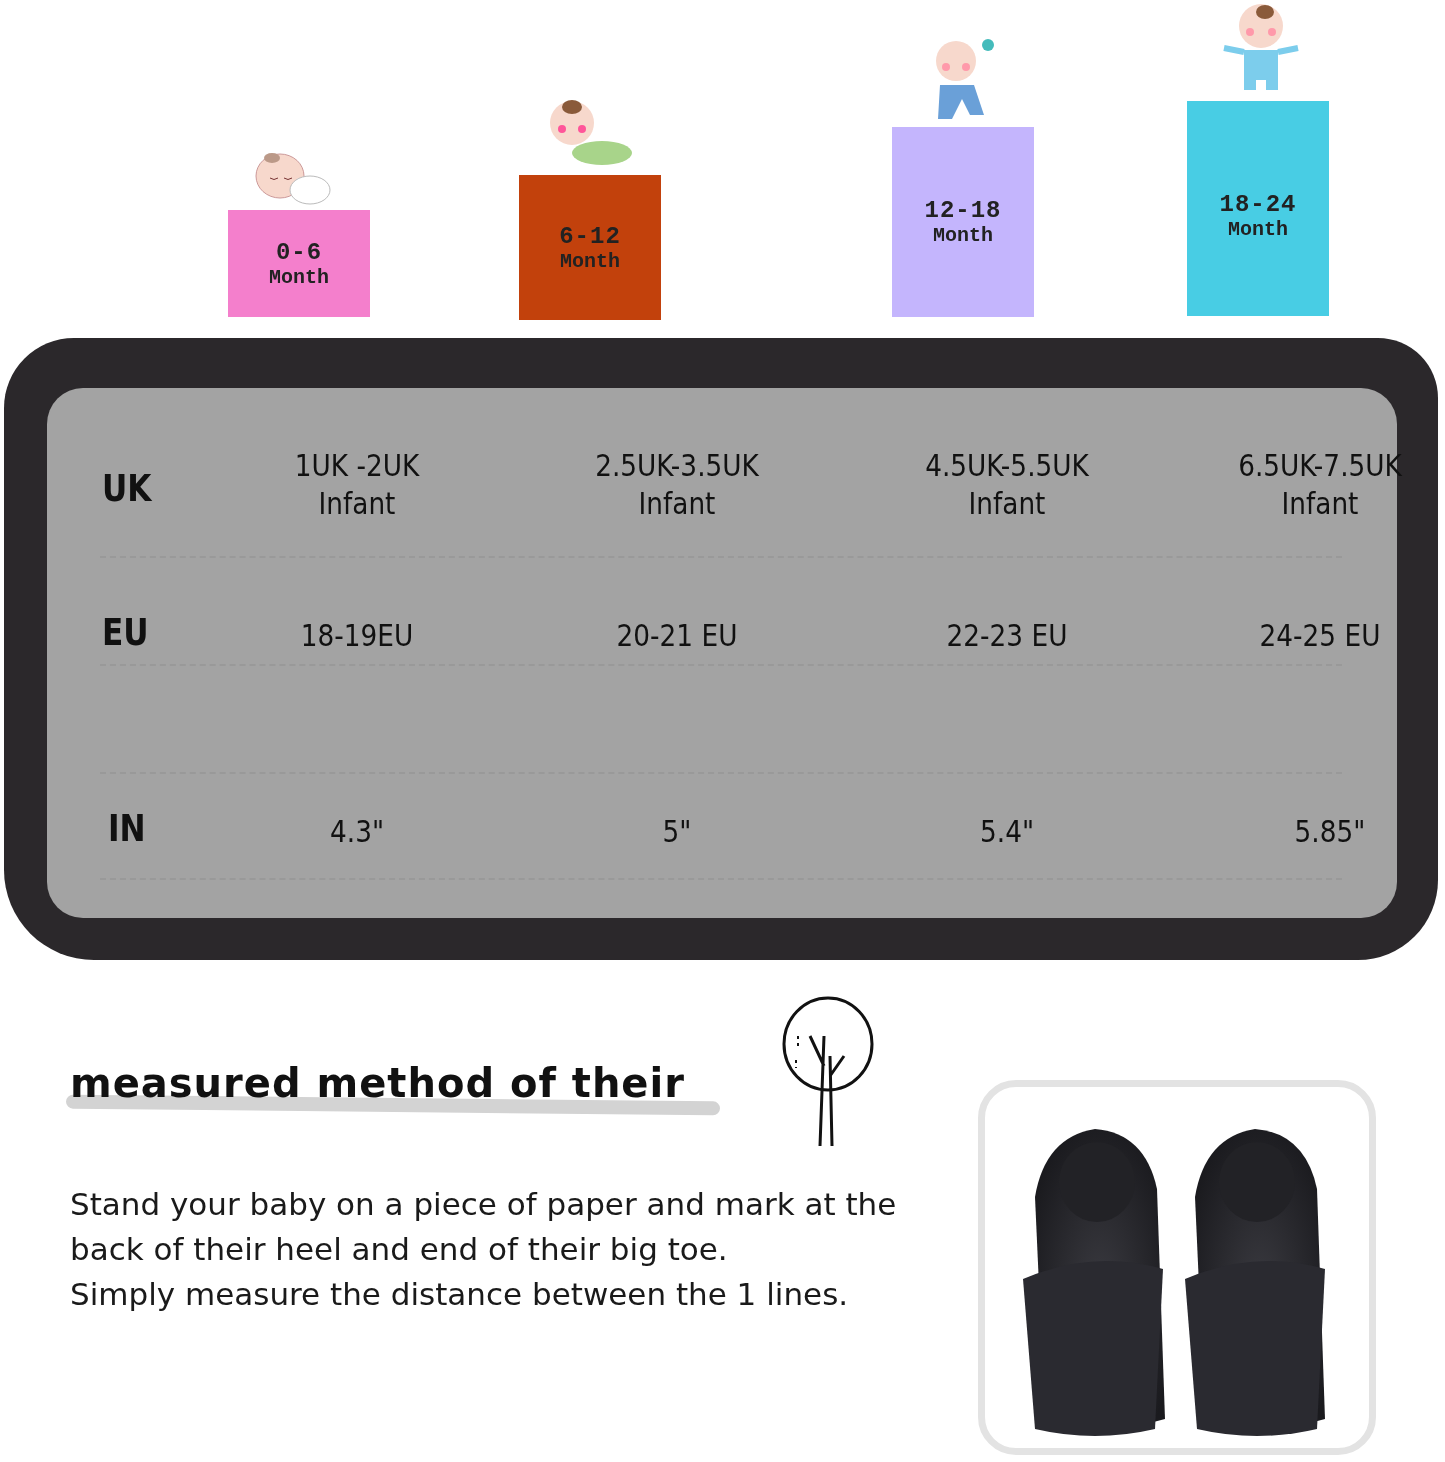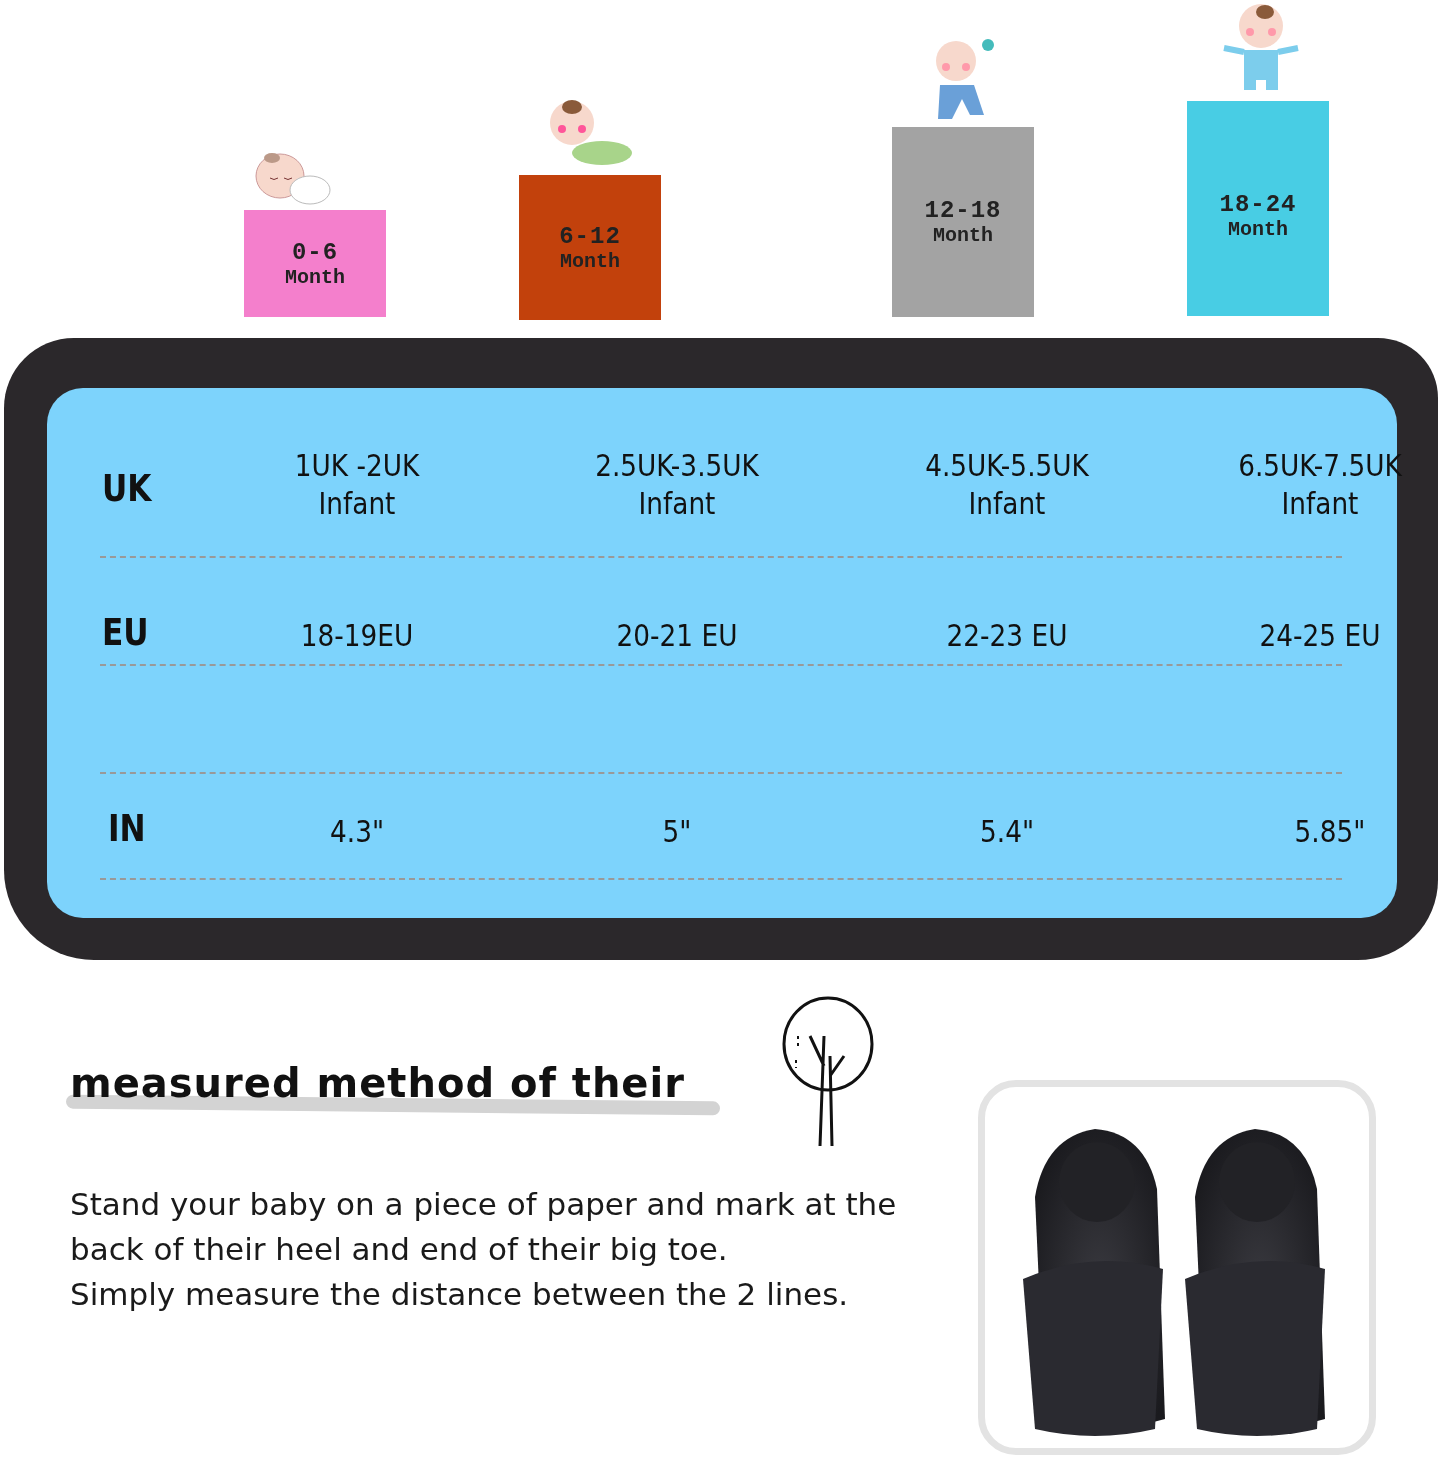--- a/index.html
+++ b/index.html
@@ -2,21 +2,21 @@
 <html><head>
 <meta charset="utf-8">
 <style>
   html,body{margin:0;padding:0;background:#fff;}
   body{width:1445px;height:1462px;position:relative;overflow:hidden;font-family:"Liberation Sans",sans-serif;color:#111;}
   .age-block{position:absolute;display:flex;flex-direction:column;align-items:center;justify-content:center;font-family:"Liberation Mono",monospace;font-weight:bold;color:#222;}
   .age-block .range{font-size:24px;letter-spacing:1px;}
   .age-block .unit{font-size:20px;font-weight:bold;}
   .baby{position:absolute;}
   .frame{position:absolute;left:4px;top:338px;width:1434px;height:622px;background:#2b282b;border-radius:70px 60px 80px 90px;}
-  .table-card{position:absolute;left:47px;top:388px;width:1350px;height:530px;background:#7dd3fc;border-radius:36px;}
+  .table-card{position:absolute;left:47px;top:388px;width:1350px;height:530px;background:#a3a3a3;border-radius:36px;}
   .row{position:absolute;left:55px;width:1240px;}
   .row .label{position:absolute;left:0;font-family:"DejaVu Sans",sans-serif;font-weight:bold;font-size:38px;transform:scaleX(0.82);transform-origin:left center;}
   .cell{position:absolute;text-align:center;font-family:"DejaVu Sans",sans-serif;font-size:31px;line-height:38px;transform:scaleX(0.85);}
   .dash{position:absolute;left:100px;width:1242px;height:0;border-top:2px dashed #999;}
   .heading{position:absolute;left:70px;top:1060px;font-family:"DejaVu Sans",sans-serif;font-weight:bold;font-size:40px;letter-spacing:1px;}
   .brush{position:absolute;left:66px;top:1098px;width:654px;height:14px;background:#d3d3d3;border-radius:8px;transform:rotate(0.6deg);}
   .body-text{position:absolute;left:70px;top:1182px;width:890px;font-family:"DejaVu Sans",sans-serif;font-size:31px;line-height:45px;color:#1a1a1a;}
   .body-text p{margin:0;}
   .photo-frame{position:absolute;left:978px;top:1080px;width:398px;height:375px;border:7px solid #e3e3e3;border-radius:38px;background:#fff;box-sizing:border-box;}
 </style>
@@ -24,21 +24,21 @@
 <body>
 
 <div class="baby" style="left:250px;top:148px;">
   <svg width="86" height="62">
       <ellipse cx="30" cy="28" rx="24" ry="22" fill="#f7d8cc" stroke="#c99" stroke-width="1"></ellipse>
       <ellipse cx="60" cy="42" rx="20" ry="14" fill="#fff" stroke="#bbb"></ellipse>
       <path d="M20 30 q4 3 8 0 M34 30 q4 3 8 0" stroke="#733" fill="none"></path>
       <ellipse cx="22" cy="10" rx="8" ry="5" fill="#b98"></ellipse>
     </svg>
 </div>
-<div class="age-block" style="left:244px;top:210px;width:142px;height:107px;background:#f47fcc;">
+<div class="age-block" style="left:228px;top:210px;width:142px;height:107px;background:#f47fcc;">
   <span class="range">0-6</span>
   <span class="unit">Month</span>
 </div>
 
 <div class="baby" style="left:540px;top:95px;">
   <svg width="95" height="80">
       <circle cx="32" cy="28" r="22" fill="#f7d8cc"></circle>
       <ellipse cx="32" cy="12" rx="10" ry="7" fill="#8a5a3a"></ellipse>
       <circle cx="22" cy="34" r="4" fill="#f59"></circle>
       <circle cx="42" cy="34" r="4" fill="#f59"></circle>
@@ -52,21 +52,21 @@
 
 <div class="baby" style="left:920px;top:35px;">
   <svg width="85" height="92">
       <circle cx="36" cy="26" r="20" fill="#f7d8cc"></circle>
       <circle cx="26" cy="32" r="4" fill="#f9a"></circle>
       <circle cx="46" cy="32" r="4" fill="#f9a"></circle>
       <path d="M20 50 h34 l10 30 h-14 l-8-16 l-10 20 h-14 z" fill="#6aa0d8"></path>
       <circle cx="68" cy="10" r="6" fill="#4bb"></circle>
     </svg>
 </div>
-<div class="age-block" style="left:892px;top:127px;width:142px;height:190px;background:#a3a3a3;">
+<div class="age-block" style="left:892px;top:127px;width:142px;height:190px;background:#c4b5fd;">
   <span class="range">12-18</span>
   <span class="unit">Month</span>
 </div>
 
 <div class="baby" style="left:1220px;top:2px;">
   <svg width="82" height="98">
       <circle cx="41" cy="24" r="22" fill="#f7d8cc"></circle>
       <ellipse cx="45" cy="10" rx="9" ry="7" fill="#8a5a3a"></ellipse>
       <circle cx="30" cy="30" r="4" fill="#f9a"></circle>
       <circle cx="52" cy="30" r="4" fill="#f9a"></circle>
@@ -129,21 +129,21 @@
 <div style="position:absolute;left:780px;top:996px;">
   <svg width="96" height="154">
       <ellipse cx="48" cy="48" rx="44" ry="46" fill="none" stroke="#111" stroke-width="3"></ellipse>
       <path d="M40 150 L44 40 M52 150 L50 60 M44 70 L30 40 M50 80 L64 60" stroke="#111" stroke-width="3" fill="none"></path>
       <path d="M18 40 v14 M16 64 v8" stroke="#111" stroke-width="2" stroke-dasharray="3 4"></path>
     </svg>
 </div>
 
 <div class="body-text">
   <p>Stand your baby on a piece of paper and mark at the back of their heel and  end of their big toe.</p>
-  <p>Simply measure the distance between the 2 lines.</p>
+  <p>Simply measure the distance between the 1 lines.</p>
 </div>
 
 <div class="photo-frame">
   <svg width="384" height="361">
     <defs>
         <radialGradient id="lg" cx="50%" cy="55%" r="60%">
           <stop offset="0" stop-color="#3a3a40"></stop>
           <stop offset="1" stop-color="#1a1a1e"></stop>
         </radialGradient>
       </defs>

